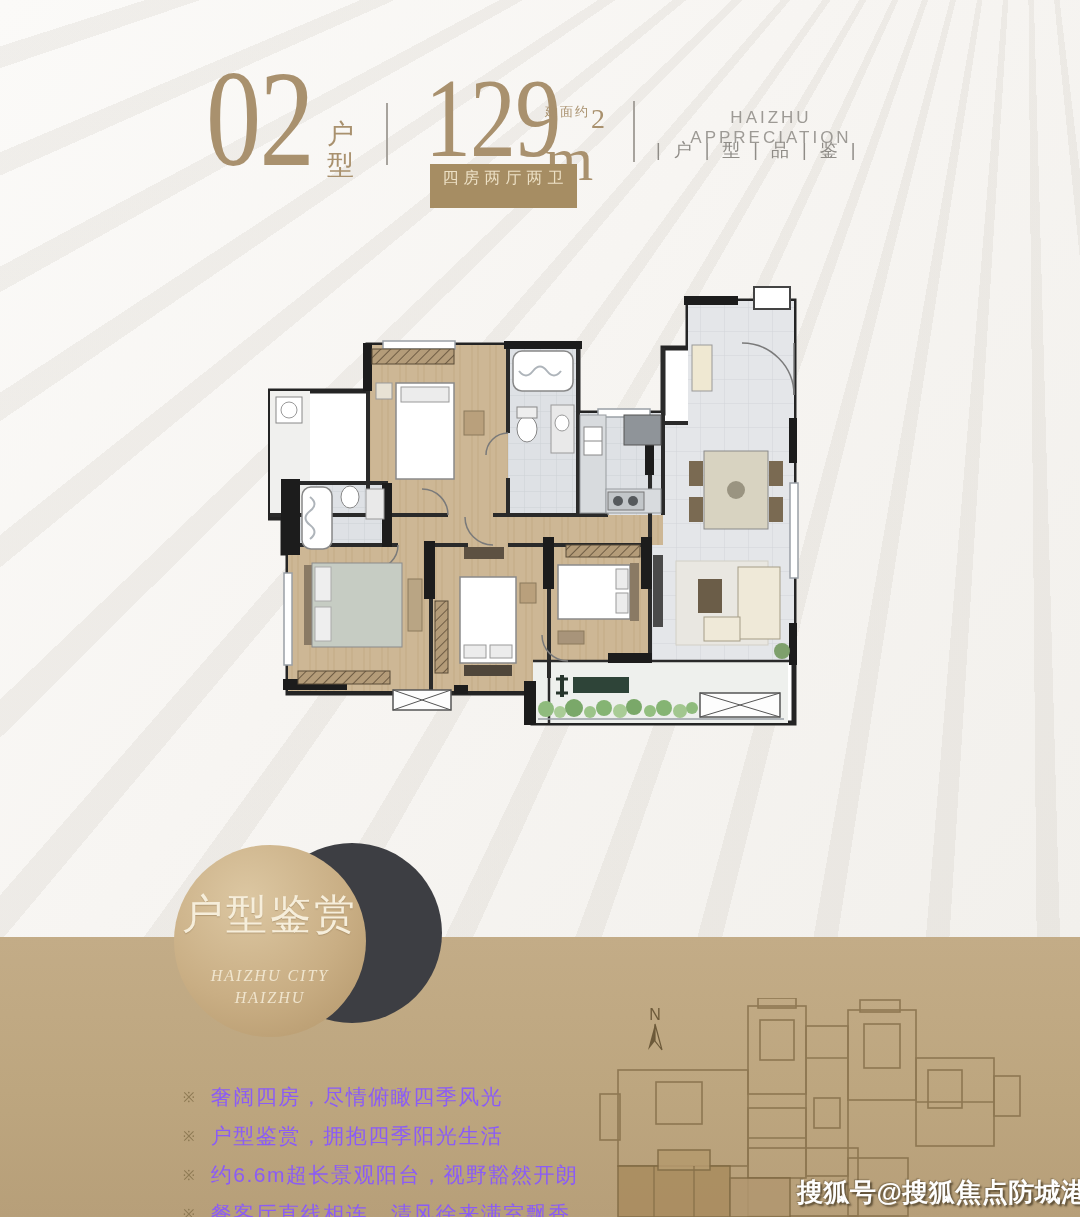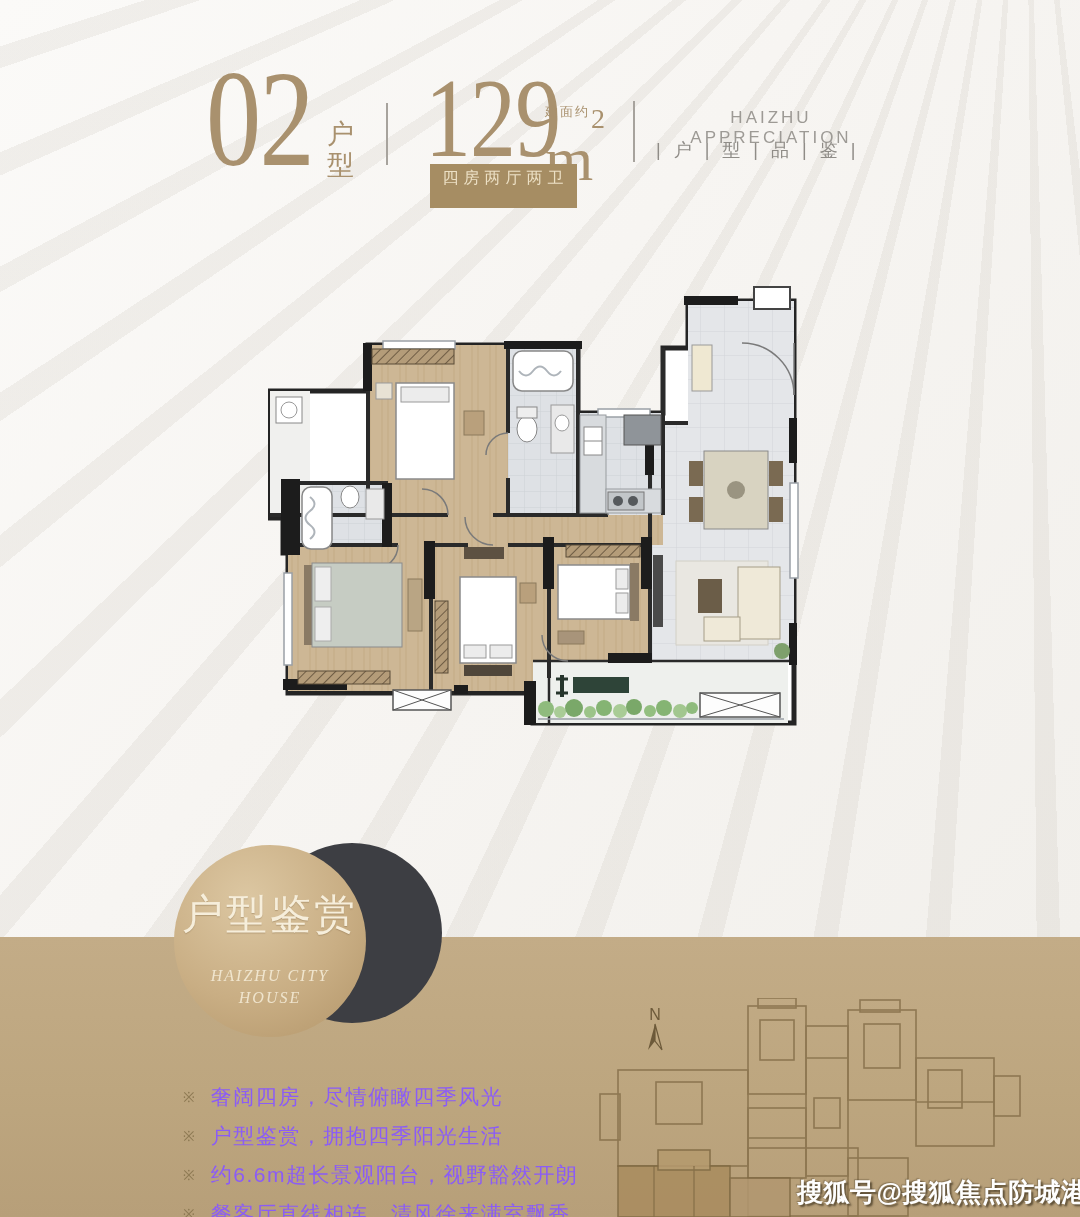--- a/index.html
+++ b/index.html
@@ -320,21 +320,21 @@
     </g>
   </svg>
 
   <div class="tan-band"></div>
 
   <div class="circle circle-dark"></div>
   <div class="circle circle-gold">
     <div class="circle-title">户型鉴赏</div>
     <div class="circle-subtitle">
       <div>HAIZHU CITY</div>
-      <div>HOUSE</div>
+      <div>HAIZHU</div>
     </div>
   </div>
 
   <ul class="bullets">
     <li>
       <span class="bullet-marker">※</span>
       <span class="bullet-text">奢阔四房，尽情俯瞰四季风光</span>
     </li>
     <li>
       <span class="bullet-marker">※</span>

